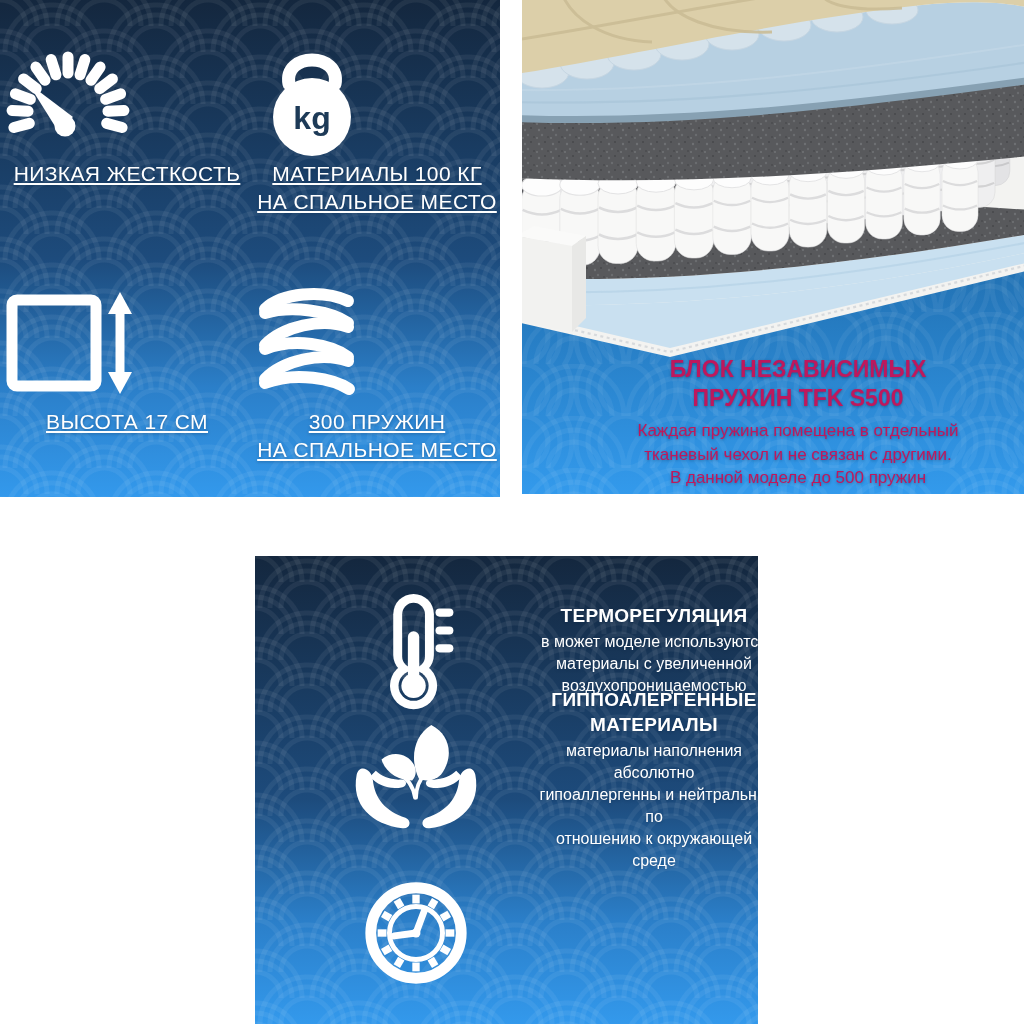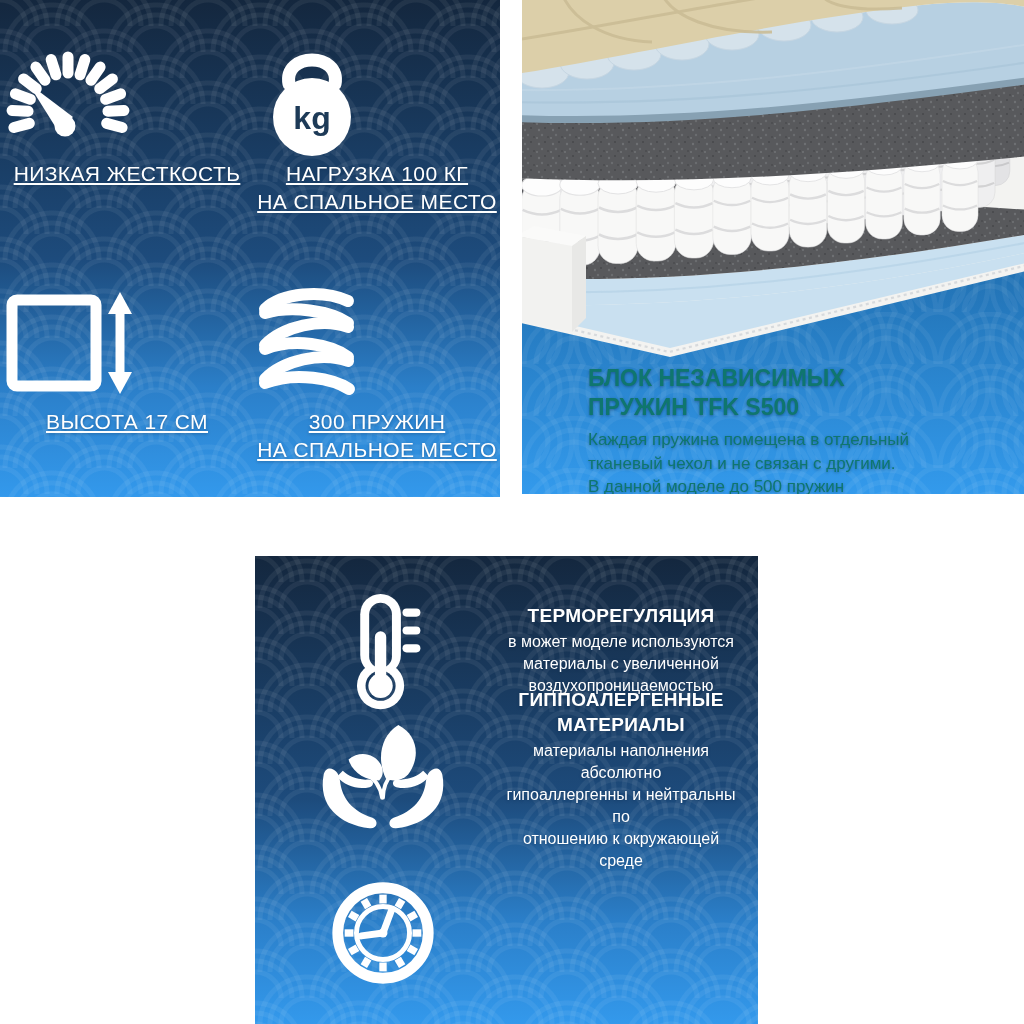--- a/index.html
+++ b/index.html
@@ -25,27 +25,27 @@
   #panel-benefits{left:255px;top:556px;width:503px;height:468px;}
   .cell{position:absolute;width:250px;text-align:center;color:#fff;}
   .cell .icon-box{display:flex;align-items:center;height:122px;}
   .feat-label{font-size:21px;line-height:28px;font-weight:400;letter-spacing:.4px;
               white-space:pre-line;color:#ffffff;text-shadow:0 1px 3px rgba(8,35,66,.35);text-decoration:underline;}
   #cell-1{left:2px;top:36px;}  #cell-2{left:252px;top:36px;}
   #cell-1 .feat-label,#cell-2 .feat-label{margin-top:2px;}
   #cell-3{left:2px;top:282px;} #cell-4{left:252px;top:282px;}
   #cell-3 .feat-label,#cell-4 .feat-label{margin-top:4px;}
   
-  .photo-text{position:absolute;right:16px;top:364px;width:420px;text-align:left;color:#0f766e;}
+  .photo-text{position:absolute;right:16px;top:355px;width:420px;text-align:center;color:#be185d;}
   .photo-title{font-size:23px;line-height:29px;font-weight:700;white-space:pre-line;
                text-shadow:0 1px 3px rgba(8,35,66,.45);}
   .photo-body{margin-top:6px;font-size:17px;line-height:23.5px;font-weight:400;white-space:pre-line;
               text-shadow:0 1px 3px rgba(8,35,66,.4);}
   
-  .brow{position:absolute;left:0;width:503px;display:flex;align-items:center;}
+  .brow{position:absolute;left:0;width:503px;display:flex;align-items:center;padding-left:33px;}
   .brow .icon-col{width:256px;display:flex;align-items:center;justify-content:center;}
   .brow .text-col{width:240px;margin-left:-10px;text-align:center;color:#fff;}
   .b-title{font-size:19px;line-height:25px;font-weight:700;letter-spacing:.3px;white-space:pre-line;
            text-shadow:0 1px 3px rgba(8,35,66,.4);}
   .b-body{margin-top:3px;font-size:16px;line-height:22px;font-weight:400;white-space:pre-line;
           text-shadow:0 1px 3px rgba(8,35,66,.35);}
   #brow-1{top:26px;height:136px;}
   #brow-2{top:153px;height:140px;}
   #brow-3{top:312px;height:130px;}
   svg{display:block;}
@@ -84,21 +84,21 @@
     </div>
 
     <div class="cell" id="cell-2">
       <div class="icon-box">
         <svg width="120" height="122" viewBox="0 0 120 122">
           <path d="M 37,48 C 31,16 89,16 83,48" fill="none" stroke="#ffffff" stroke-width="13" stroke-linecap="round"></path>
           <circle cx="60" cy="81" r="39" fill="#ffffff"></circle>
           <text x="60" y="93" text-anchor="middle" font-size="32" font-weight="700" fill="#1d3a57" font-family="Liberation Sans, DejaVu Sans, sans-serif">kg</text>
         </svg>
       </div>
-      <div class="feat-label">НАГРУЗКА 100 КГ
+      <div class="feat-label">МАТЕРИАЛЫ 100 КГ
 НА СПАЛЬНОЕ МЕСТО</div>
     </div>
 
     <div class="cell" id="cell-3">
       <div class="icon-box">
         <svg width="136" height="110" viewBox="0 0 136 110">
           <rect x="10" y="12" width="84" height="86" rx="5" fill="none" stroke="#ffffff" stroke-width="11"></rect>
           <line x1="118" y1="22" x2="118" y2="88" stroke="#ffffff" stroke-width="9"></line>
           <polygon points="118,4 106,26 130,26" fill="#ffffff"></polygon>
           <polygon points="118,106 106,84 130,84" fill="#ffffff"></polygon>

